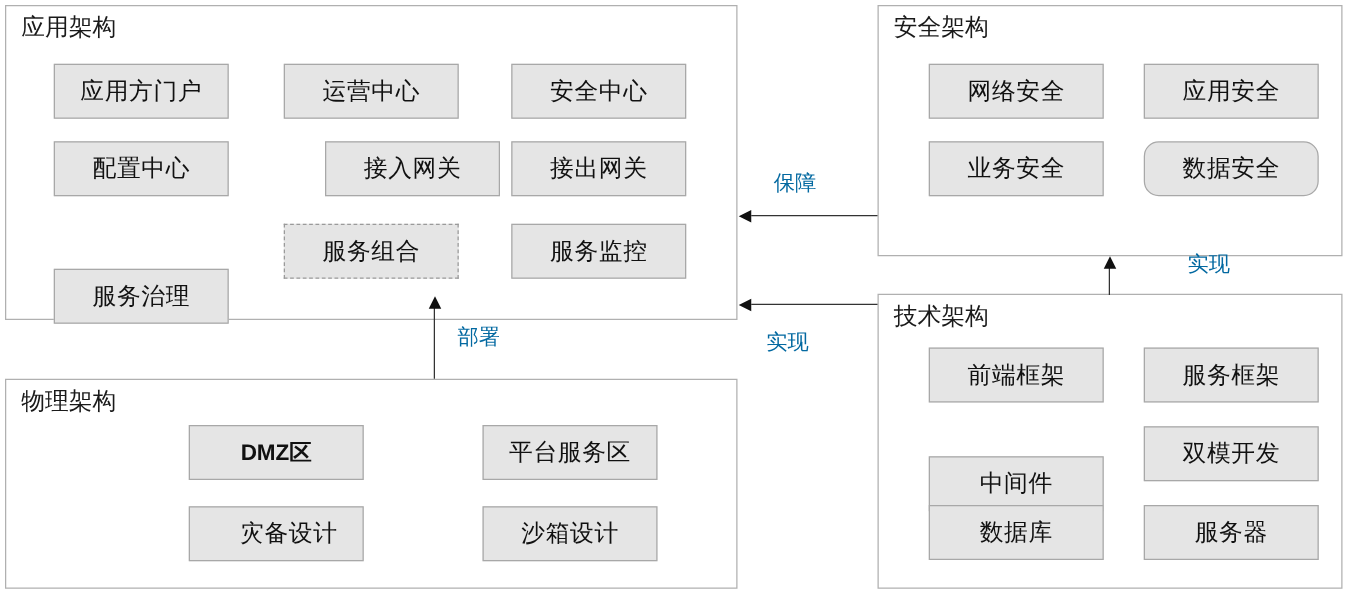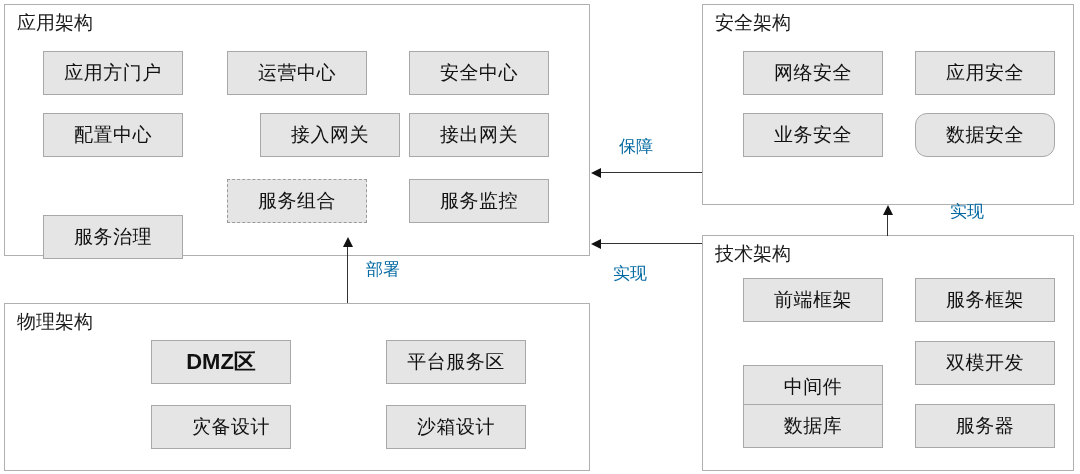--- a/index.html
+++ b/index.html
@@ -46,21 +46,21 @@
     white-space: nowrap;
     font-family: "Liberation Serif", "DejaVu Serif", serif;
   }
   .node.dashed {
     border: 1px dashed #9a9a9a;
   }
   .node.bold {
     font-family: "Liberation Sans", "DejaVu Sans", sans-serif;
     font-weight: bold;
     letter-spacing: 0;
-    font-size: 22px;
+    font-size: 18px;
   }
   .conn {
     position: absolute;
     background: #333333;
   }
   .conn-h { height: 1px; }
   .conn-v { width: 1px; }
   .arrowhead {
     position: absolute;
     width: 0;

